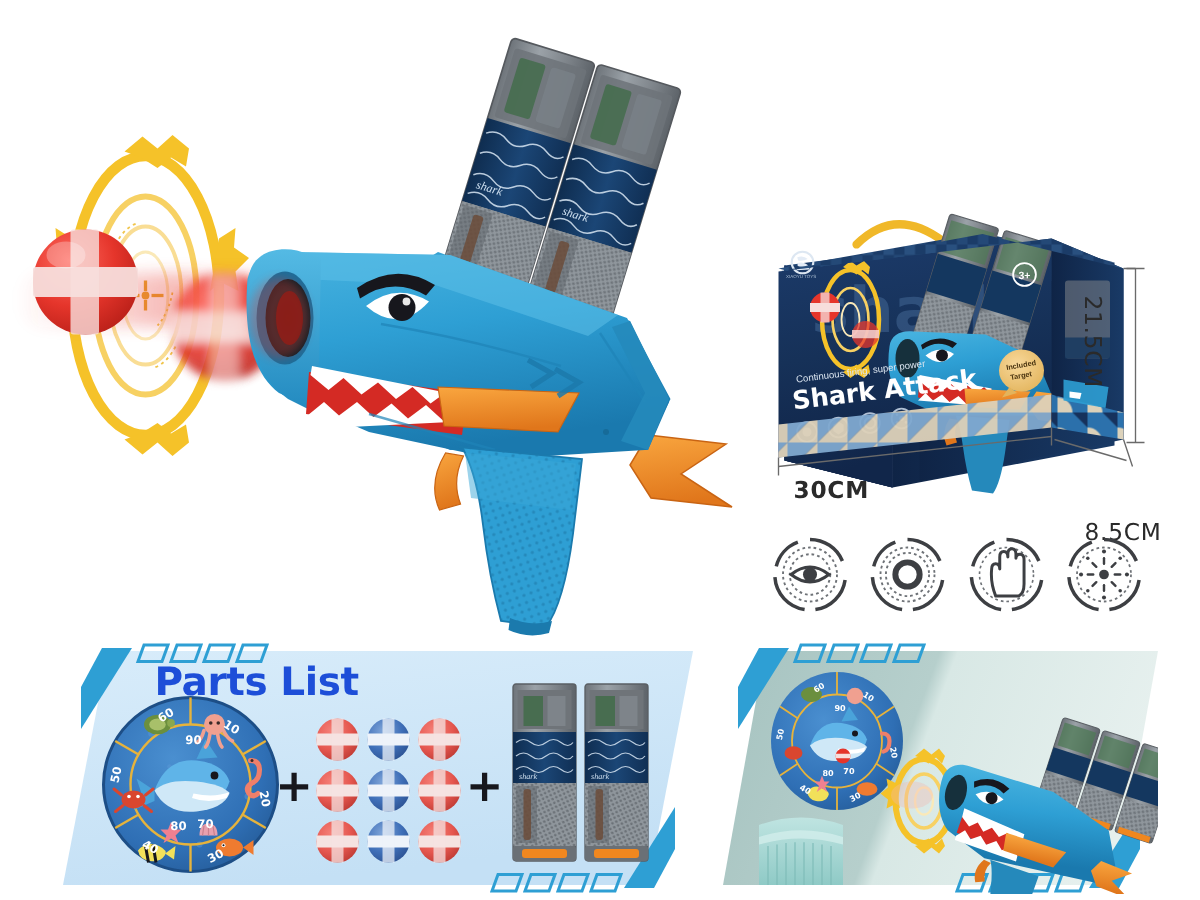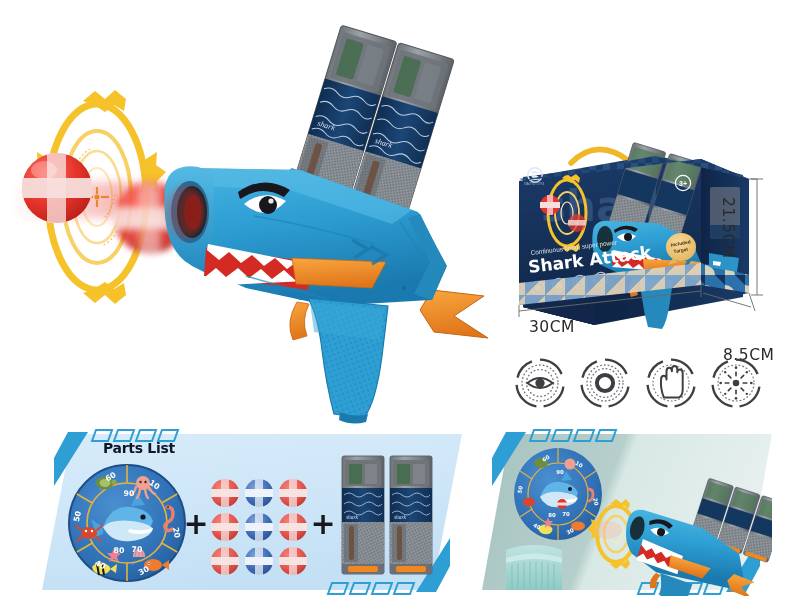--- a/index.html
+++ b/index.html
@@ -40,36 +40,36 @@
   .feature-icon { width: 54px; height: 54px; }
 
   
   .panel { position: absolute; }
   #parts-panel { left: 42px; top: 428px; width: 420px; height: 168px; }
   #scene-panel { left: 482px; top: 428px; width: 290px; height: 168px; }
 
   .panel-title {
     position: absolute;
     left: 62px; top: 10px;
-    font-size: 14px;
+    font-size: 26px;
     font-weight: bold;
-    color: #0f172a;
+    color: #1d4ed8;
     letter-spacing: -0.3px;
     font-family: "DejaVu Sans", sans-serif;
   }
 
   
   .dim-label {
     position: absolute;
     font-size: 15.5px;
     color: #2a2a2a;
     font-family: "DejaVu Sans", sans-serif;
     letter-spacing: 0.5px;
   }
-  #dim-width { left: 529px; top: 318px; }
+  #dim-width { left: 529px; top: 318px; font-weight: bold; }
   #dim-depth { left: 723px; top: 346px; }
   #dim-height {
     left: 737px; top: 197px;
     transform: rotate(90deg);
     transform-origin: left top;
     white-space: nowrap;
   }
 </style>
 </head>
 <body>

